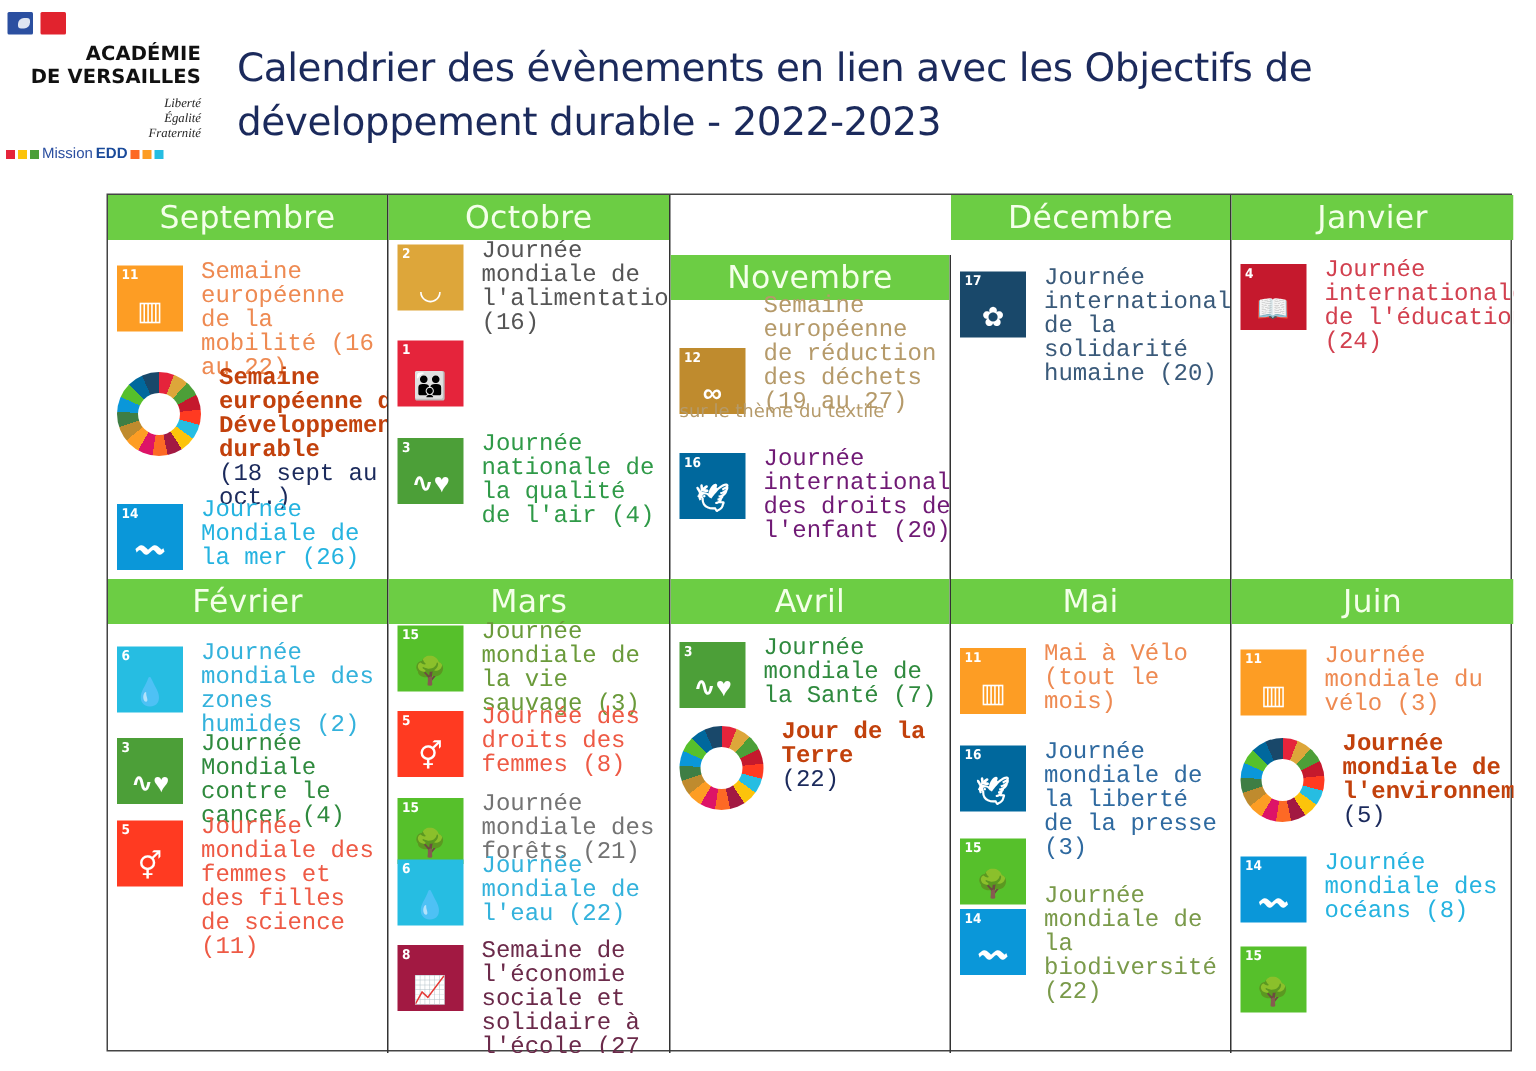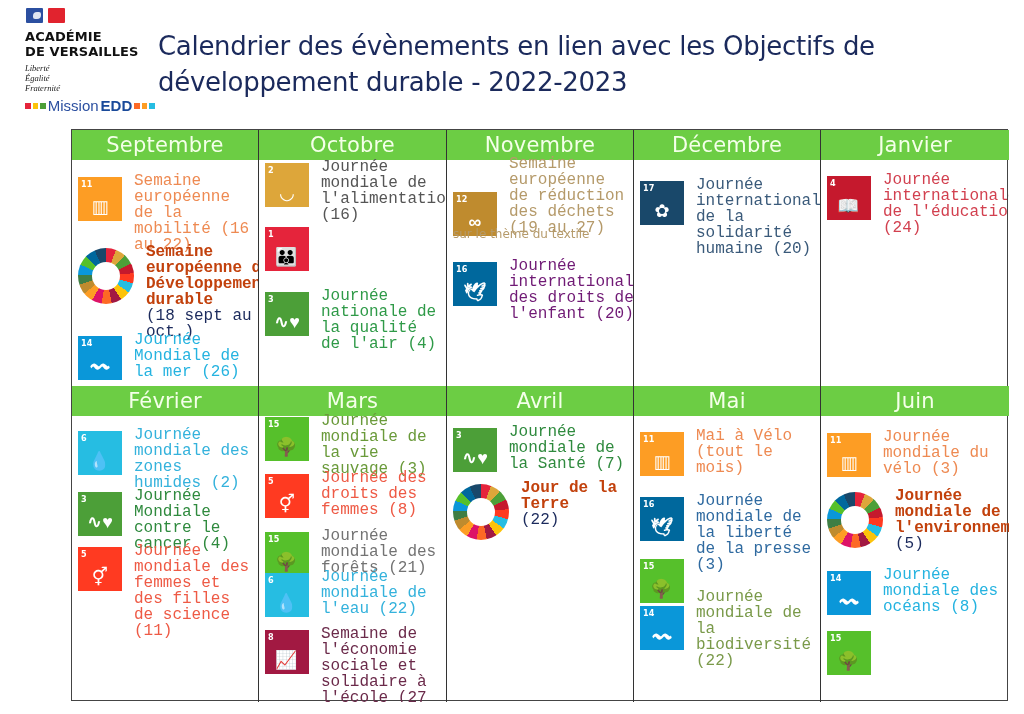--- a/index.html
+++ b/index.html
@@ -1,26 +1,26 @@
 <!DOCTYPE html>
 <html><head>
 <meta charset="utf-8">
 <style>
   * { box-sizing: border-box; margin: 0; padding: 0; }
   html, body { width: 1024px; height: 714px; background: #ffffff; overflow: hidden; }
   body { font-family: "Liberation Sans", "DejaVu Sans", sans-serif; position: relative; }
 
-  .logo { position: absolute; left: 25px; top: 8px; width: 130px; height: 105px; }
+  .logo { position: absolute; left: 4px; top: 8px; width: 130px; height: 105px; text-align: right; }
   .flag { display: flex; gap: 5px; height: 16px; margin-left: 1px; }
   .flag .blue { width: 17px; height: 15px; background: #2b4fa0; border-radius: 1px; position: relative; }
   .flag .red  { width: 17px; height: 15px; background: #e1232e; border-radius: 1px; }
   .flag .blue::after { content: ""; position: absolute; right: 2px; top: 4px; width: 8px; height: 7px; background: #fff; border-radius: 4px 2px 4px 2px; opacity: .85; }
   .acad { font-family: "DejaVu Sans", sans-serif; font-weight: bold; color: #111; font-size: 13px; line-height: 15px; letter-spacing: 0.1px; margin-top: 5px; }
   .devise { font-family: "Liberation Serif", serif; font-style: italic; font-size: 8.5px; line-height: 10px; color: #222; margin-top: 4px; }
-  .mission { display: flex; align-items: center; gap: 2px; margin-top: 4px; font-size: 15px; color: #2b4fa0; }
+  .mission { display: flex; align-items: center; gap: 2px; margin-top: 4px; font-size: 10px; color: #2b4fa0; }
   .mission .sq { width: 6px; height: 6px; display: inline-block; }
   .mission b { color: #1a4a9a; }
 
   .title { position: absolute; left: 158px; top: 28px; width: 860px; font-family: "DejaVu Sans", sans-serif; font-size: 26px; line-height: 36px; color: #1b2a5c; font-weight: normal; letter-spacing: -0.3px; }
 
   .grid { position: absolute; left: 71px; top: 129px; width: 937px; height: 572px; border: 1.5px solid #444; display: grid; grid-template-columns: 187px 188px 187px 187px 188px; grid-template-rows: 256px 316px; }
   .cell { position: relative; border-right: 1px solid #333; overflow: hidden; }
   .cell.last { border-right: none; }
   .mhead { height: 30px; background: #6ccd44; color: #f4ffe9; font-family: "DejaVu Sans", sans-serif; font-size: 21px; text-align: center; line-height: 30px; letter-spacing: 0.2px; }
   .evt { position: absolute; left: 6px; right: 2px; display: flex; align-items: flex-start; }
@@ -105,21 +105,21 @@
           <div class="icon" style="background: rgb(229, 36, 59);"><span class="num">1</span><span class="glyph">👪</span></div>
         </div>
       </div>
       <div class="evt" style="top: 162px;">
         <div class="stack">
           <div class="icon" style="background: rgb(76, 159, 56);"><span class="num">3</span><span class="glyph">∿♥</span></div>
         </div>
         <div class="txt" style="color: rgb(47, 154, 72); margin-top: -4px;">Journée nationale de la qualité de l'air (4)</div>
       </div>
     </div>
-    <div class="cell" style="border-bottom: 0px;">
+    <div class="cell" style="border-bottom: 0px; margin-top: 40px;">
       <div class="mhead">Novembre</div>
       <div class="evt" style="top: 30px; align-items: flex-end;">
         <div class="stack">
           <div class="icon" style="background: rgb(191, 139, 46);"><span class="num">12</span><span class="glyph">∞</span></div>
         </div>
         <div class="txt" style="color: rgb(181, 154, 106); margin-top: -4px;">Semaine européenne de réduction des déchets (19 au 27)</div>
       </div>
       <div class="below" style="top: 96px; color: rgb(181, 154, 106);">sur le thème du textile</div>
       <div class="evt" style="top: 132px;">
         <div class="stack">

